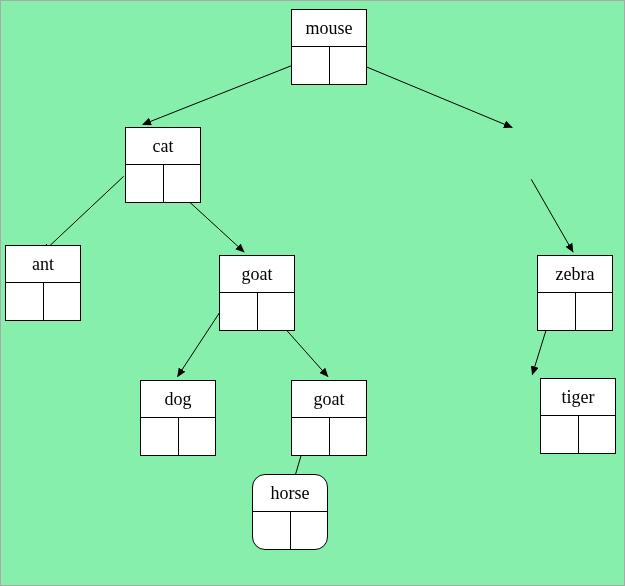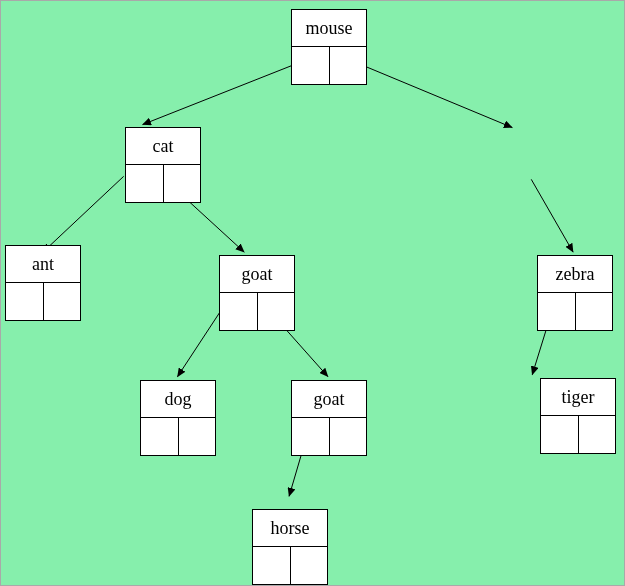--- a/index.html
+++ b/index.html
@@ -127,20 +127,20 @@
         <div class="cell right"></div>
       </div>
     </div>
     <div class="node" style="left: 495px; top: 377px; margin-left: 44px;">
       <div class="node-label">tiger</div>
       <div class="node-cells">
         <div class="cell left"></div>
         <div class="cell right"></div>
       </div>
     </div>
-    <div class="node" style="left: 251px; top: 508px;">
+    <div class="node" style="left: 251px; top: 473px; border-radius: 13px;">
       <div class="node-label">horse</div>
       <div class="node-cells">
         <div class="cell left"></div>
         <div class="cell right"></div>
       </div>
     </div>
   </div>
 
 </body></html>

